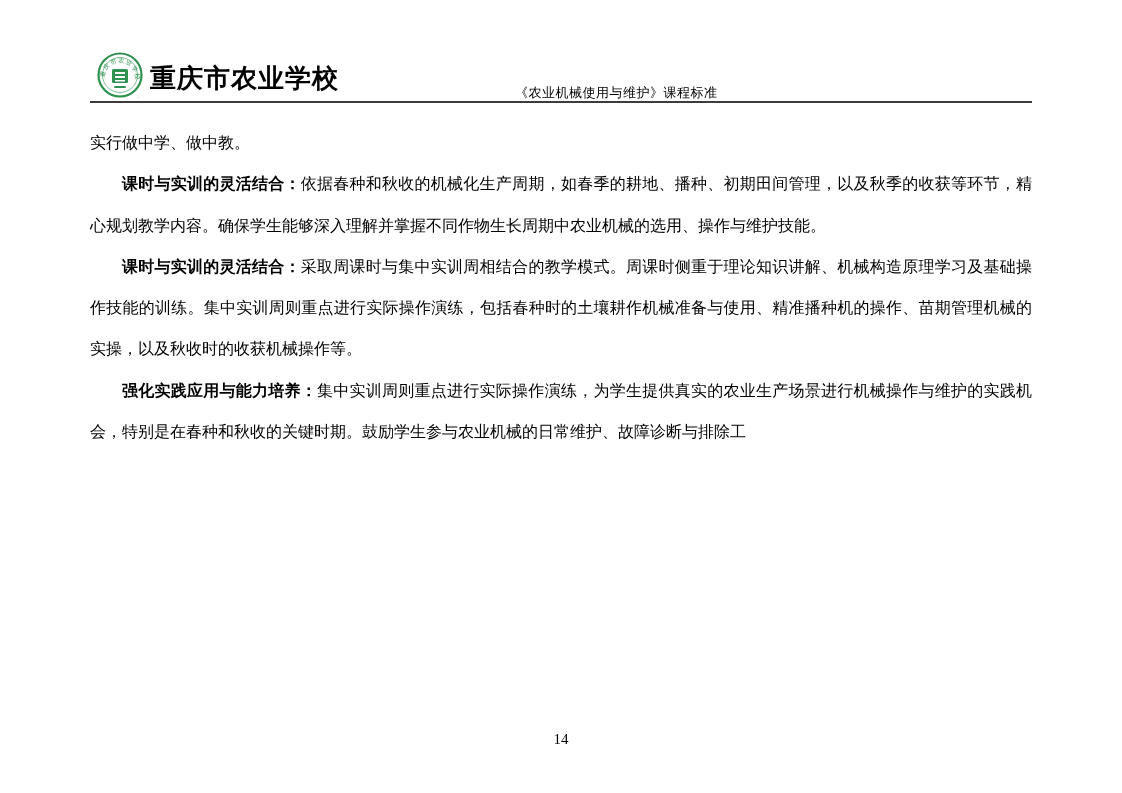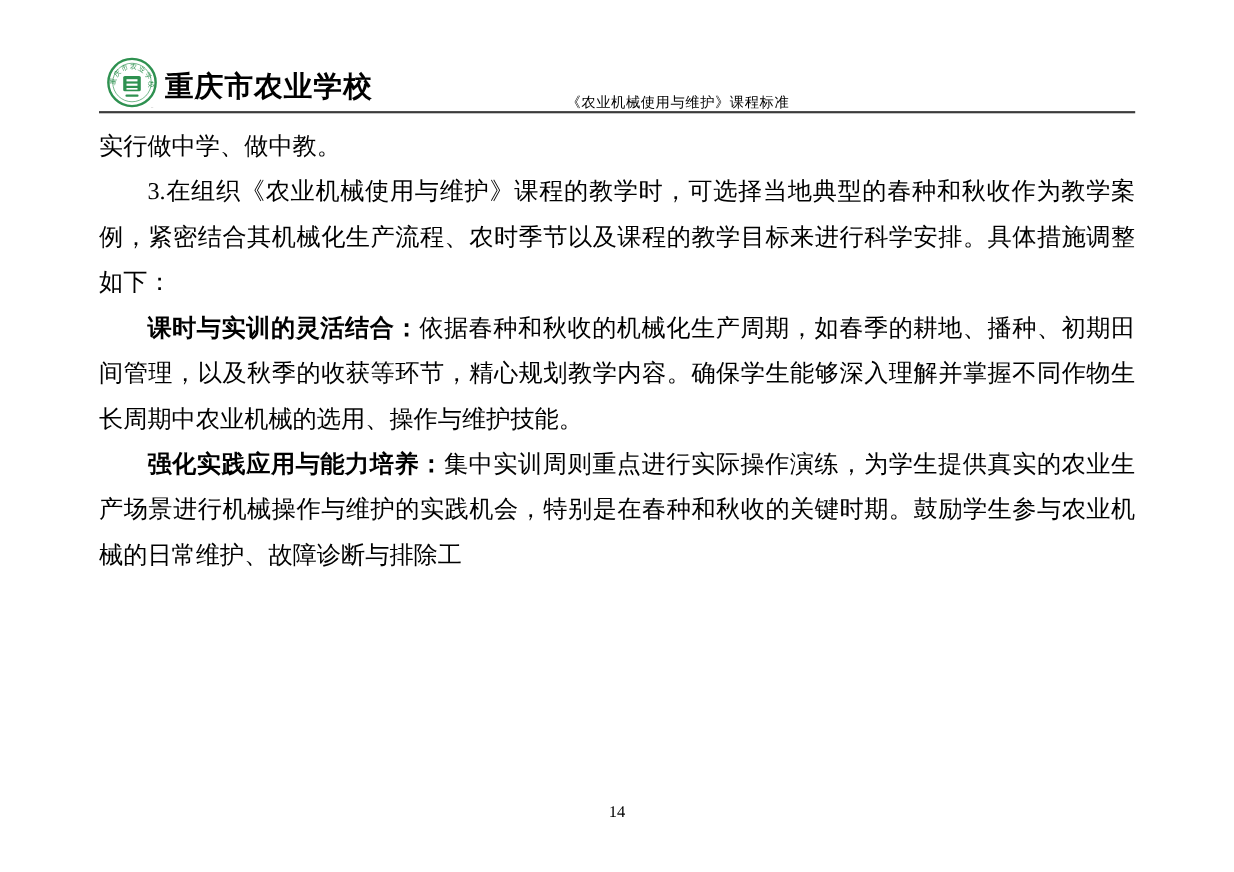--- a/index.html
+++ b/index.html
@@ -49,22 +49,22 @@
     right: 90px;
     top: 101px;
     height: 2px;
     background: #3c3c3c;
   }
   
   .content {
     position: absolute;
     left: 90px;
     right: 90px;
-    top: 112px;
-    font-size: 22px;
+    top: 122px;
+    font-size: 16px;
     line-height: 41.3px;
     text-align: justify;
     text-justify: inter-ideograph;
   }
   .content p {
     margin: 0;
     padding: 0;
   }
   .content p.indent {
     text-indent: 2em;
@@ -108,20 +108,20 @@
 
     <div class="school-name">重庆市农业学校</div>
 
     <div class="doc-title">《农业机械使用与维护》课程标准</div>
 
     <div class="header-rule"></div>
   </div>
 
   <div class="content">
     <p><span class="lead"></span><span>实行做中学、做中教。</span></p>
-    <p class="indent"><span class="lead"></span><span>3.在组织《农业机械使用与维护》课程的教学时，可选择当地典型的春种和秋收作为教学案例，紧密结合其机械化生产流程、农时季节以及课程的教学目标来进行科学安排。具体措施调整如下：</span></p>
     <p class="indent"><span class="lead">课时与实训的灵活结合：</span><span>依据春种和秋收的机械化生产周期，如春季的耕地、播种、初期田间管理，以及秋季的收获等环节，精心规划教学内容。确保学生能够深入理解并掌握不同作物生长周期中农业机械的选用、操作与维护技能。</span></p>
+    <p class="indent"><span class="lead">课时与实训的灵活结合：</span><span>采取周课时与集中实训周相结合的教学模式。周课时侧重于理论知识讲解、机械构造原理学习及基础操作技能的训练。集中实训周则重点进行实际操作演练，包括春种时的土壤耕作机械准备与使用、精准播种机的操作、苗期管理机械的实操，以及秋收时的收获机械操作等。</span></p>
     <p class="indent"><span class="lead">强化实践应用与能力培养：</span><span>集中实训周则重点进行实际操作演练，为学生提供真实的农业生产场景进行机械操作与维护的实践机会，特别是在春种和秋收的关键时期。鼓励学生参与农业机械的日常维护、故障诊断与排除工</span></p>
   </div>
 
   <div class="page-number">14</div>
 
 </div>
 
 </body></html>

